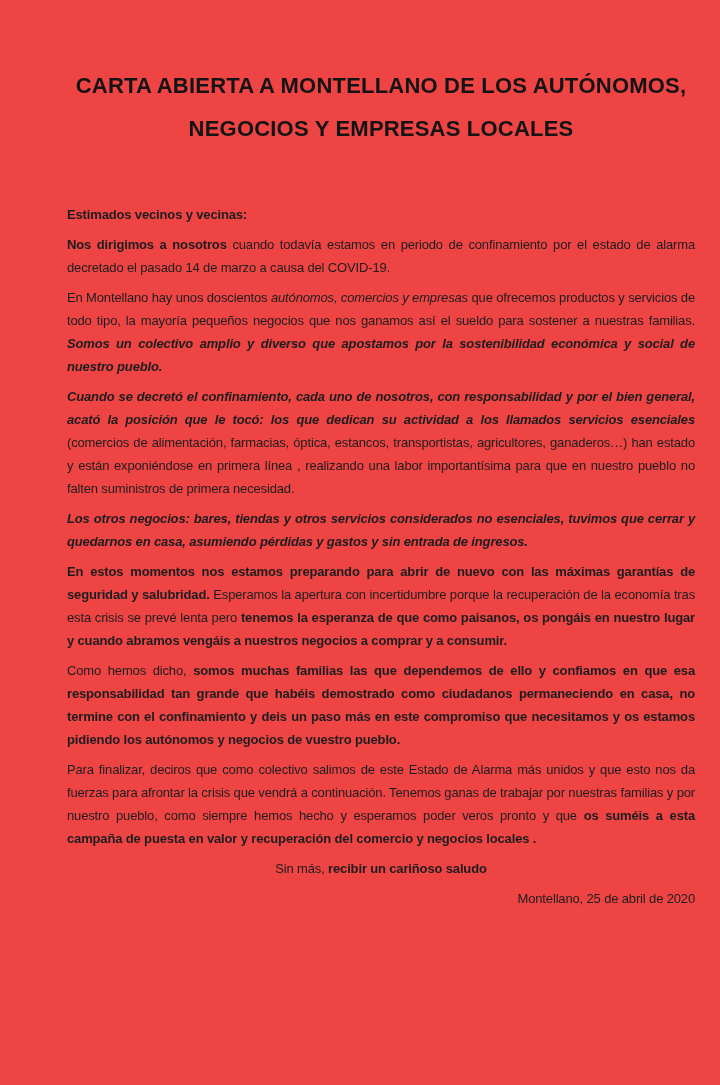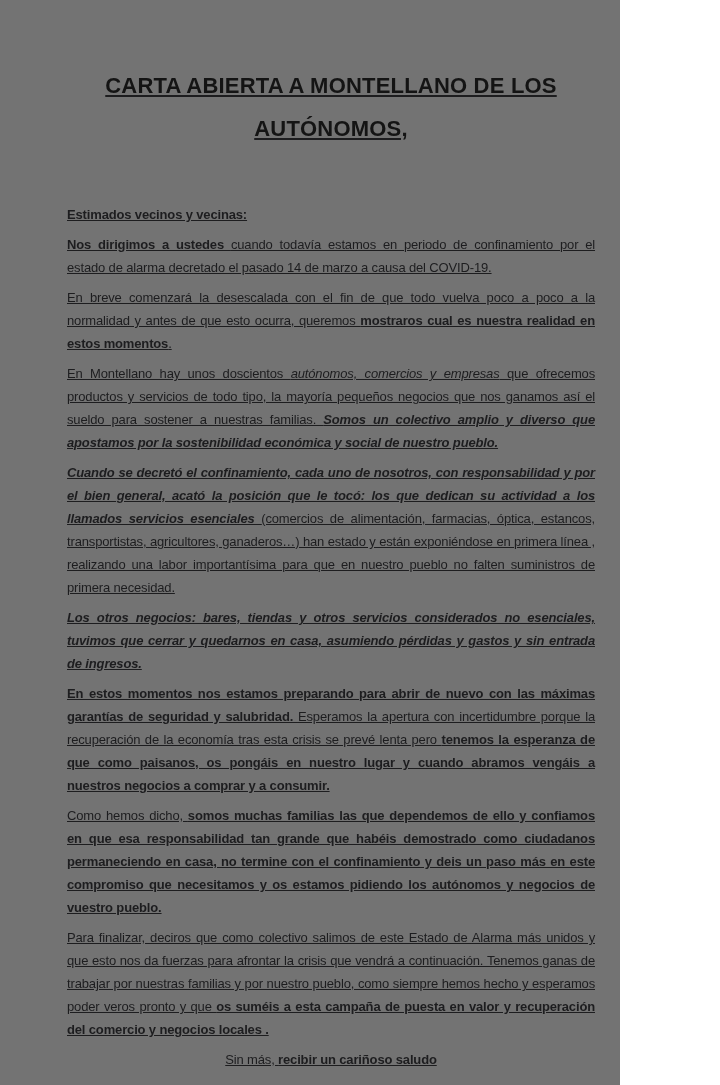--- a/index.html
+++ b/index.html
@@ -5,25 +5,24 @@
   * { margin: 0; padding: 0; box-sizing: border-box; }
   html, body { background: #ffffff; }
   body {
     width: 720px;
     height: 1085px;
     overflow: hidden;
     font-family: "Liberation Sans", sans-serif;
     color: #1d1d1f;
   }
   .page {
-    width: 620px;
+    width: 720px;
     height: 1085px;
-    background: #737373;
+    background: #ef4444;
     padding: 64px 25px 0 67px;
-    text-decoration: underline;
   }
   .title {
     font-size: 22px;
     font-weight: 700;
     line-height: 43px;
     text-align: center;
     color: #141414;
     letter-spacing: 0.2px;
     margin-bottom: 53px;
   }
@@ -44,27 +43,27 @@
   .i  { font-weight: 400; font-style: italic; }
   .bi { font-weight: 700; font-style: italic; }
 </style>
 </head>
 <body>
 
 <div class="page">
 
   <h1 class="title">
     <span class="title-line">CARTA ABIERTA A MONTELLANO DE LOS AUTÓNOMOS,</span>
+    <span class="title-line">NEGOCIOS Y EMPRESAS LOCALES</span>
   </h1>
 
   <p class="body-par salutation">Estimados vecinos y vecinas:</p>
 
-  <p class="body-par"><span class="b">Nos dirigimos a ustedes </span><span class="r">cuando todavía estamos en periodo de confinamiento por el estado de alarma decretado el pasado 14 de marzo a causa del COVID-19.</span></p>
+  <p class="body-par"><span class="b">Nos dirigimos a nosotros </span><span class="r">cuando todavía estamos en periodo de confinamiento por el estado de alarma decretado el pasado 14 de marzo a causa del COVID-19.</span></p>
 
-  <p class="body-par"><span class="r">En breve comenzará la desescalada con el fin de que todo vuelva poco a poco a la normalidad y antes de que esto ocurra, queremos </span><span class="b">mostraros cual es nuestra realidad en estos momentos</span><span class="r">.</span></p>
 
   <p class="body-par"><span class="r">En Montellano hay unos doscientos </span><span class="i">autónomos, comercios y empresas</span><span class="r"> que ofrecemos productos y servicios de todo tipo,  la mayoría pequeños negocios que nos ganamos así el sueldo para sostener a nuestras familias. </span><span class="bi">Somos un colectivo amplio y diverso que apostamos por la sostenibilidad económica y social de nuestro pueblo.</span></p>
 
   <p class="body-par"><span class="bi">Cuando se decretó el confinamiento, cada uno de nosotros, con responsabilidad y por el bien general, acató la posición que le tocó: los que dedican su actividad a los llamados servicios esenciales </span><span class="r">(comercios de alimentación, farmacias, óptica, estancos, transportistas, agricultores, ganaderos…) han estado y están exponiéndose en primera línea , realizando una labor importantísima para que en nuestro pueblo no falten suministros de primera necesidad.</span></p>
 
   <p class="body-par"><span class="bi">Los otros negocios: bares, tiendas y otros servicios considerados no esenciales, tuvimos que cerrar y quedarnos en casa, asumiendo pérdidas y gastos  y sin entrada de ingresos.</span></p>
 
   <p class="body-par"><span class="b">En estos momentos nos estamos preparando para abrir de nuevo con las máximas garantías de seguridad  y salubridad. </span><span class="r"> Esperamos la apertura  con incertidumbre porque la recuperación de la economía tras esta crisis se prevé lenta pero </span><span class="b">tenemos la esperanza de que como paisanos, os pongáis en nuestro lugar y cuando abramos vengáis a nuestros negocios a comprar y a consumir.</span></p>
 
   <p class="body-par"><span class="r">Como hemos dicho, </span><span class="b">somos muchas familias las que dependemos de ello y confiamos en que esa responsabilidad tan grande que habéis demostrado como ciudadanos permaneciendo en casa, no termine con el confinamiento y deis un paso más en este compromiso que necesitamos y os estamos pidiendo los autónomos y negocios de vuestro pueblo.</span></p>

